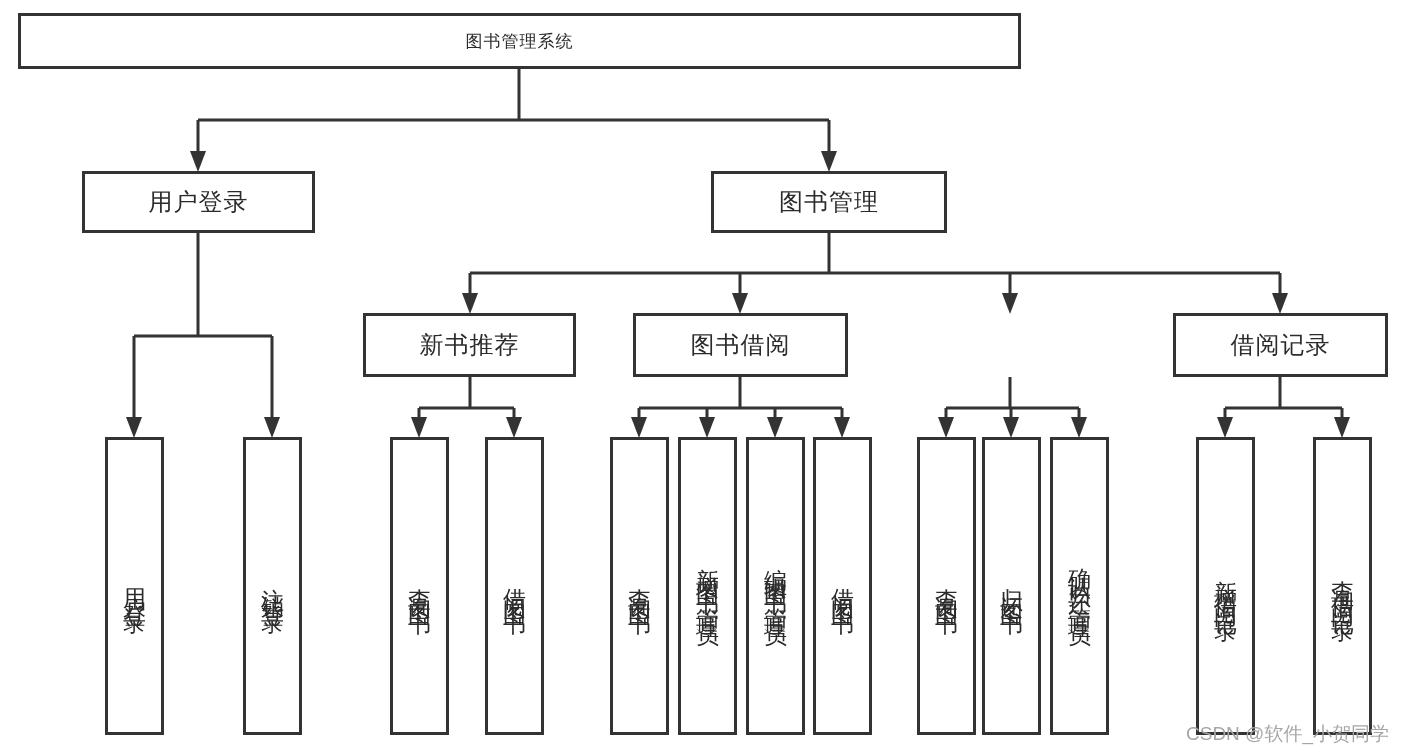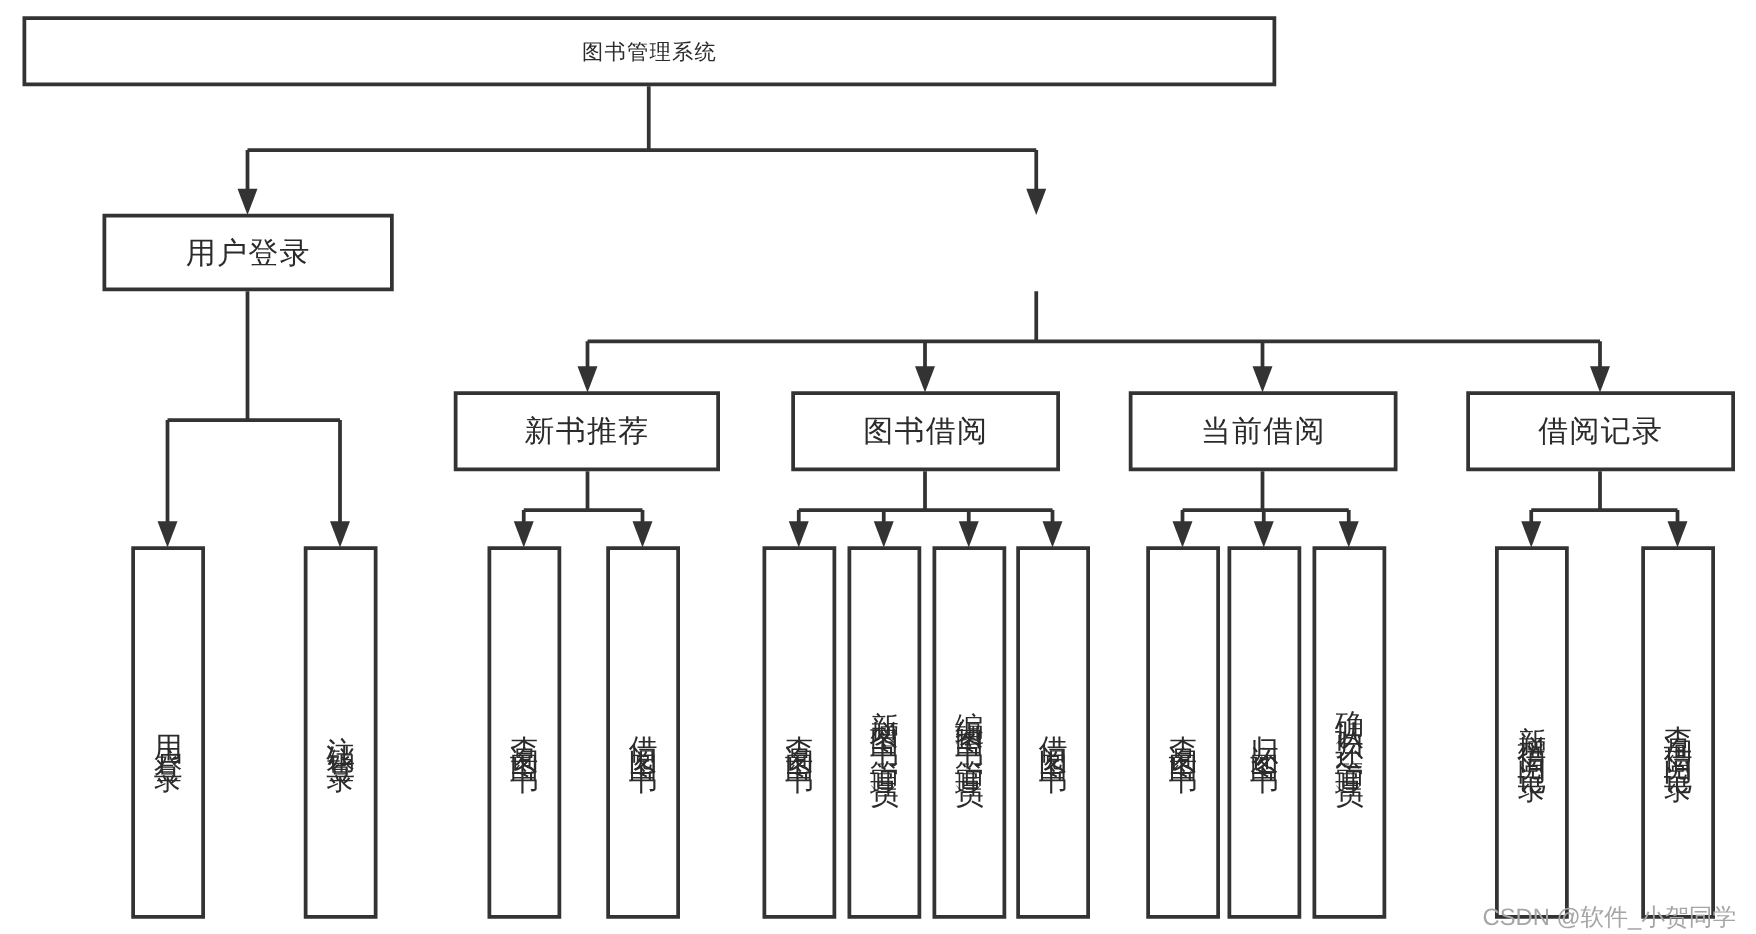--- a/index.html
+++ b/index.html
@@ -110,29 +110,29 @@
     <polygon points="1334,417 1350,417 1342,438"></polygon>
   </svg>
 
   <div class="node root" style="left:18px; top:13px; width:1003px; height:56px">
     <span class="label">图书管理系统</span>
   </div>
 
   <div class="node" style="left:82px; top:171px; width:233px; height:62px">
     <span class="label">用户登录</span>
   </div>
+  <div class="node" style="left:711px; top:171px; width:236px; height:62px">
+    <span class="label">图书管理</span>
+  </div>
 
   <div class="node" style="left:363px; top:313px; width:213px; height:64px">
     <span class="label">新书推荐</span>
   </div>
   <div class="node" style="left:633px; top:313px; width:215px; height:64px">
     <span class="label">图书借阅</span>
-  </div>
-  <div class="node" style="left:903px; top:313px; width:215px; height:64px">
-    <span class="label">当前借阅</span>
   </div>
   <div class="node" style="left:1173px; top:313px; width:215px; height:64px">
     <span class="label">借阅记录</span>
   </div>
 
   <div class="node leaf" style="left:105px; top:437px; width:59px; height:298px">
     <span class="vlabel">用户登录</span>
   </div>
   <div class="node leaf" style="left:243px; top:437px; width:59px; height:298px">
     <span class="vlabel">注销登录</span>

